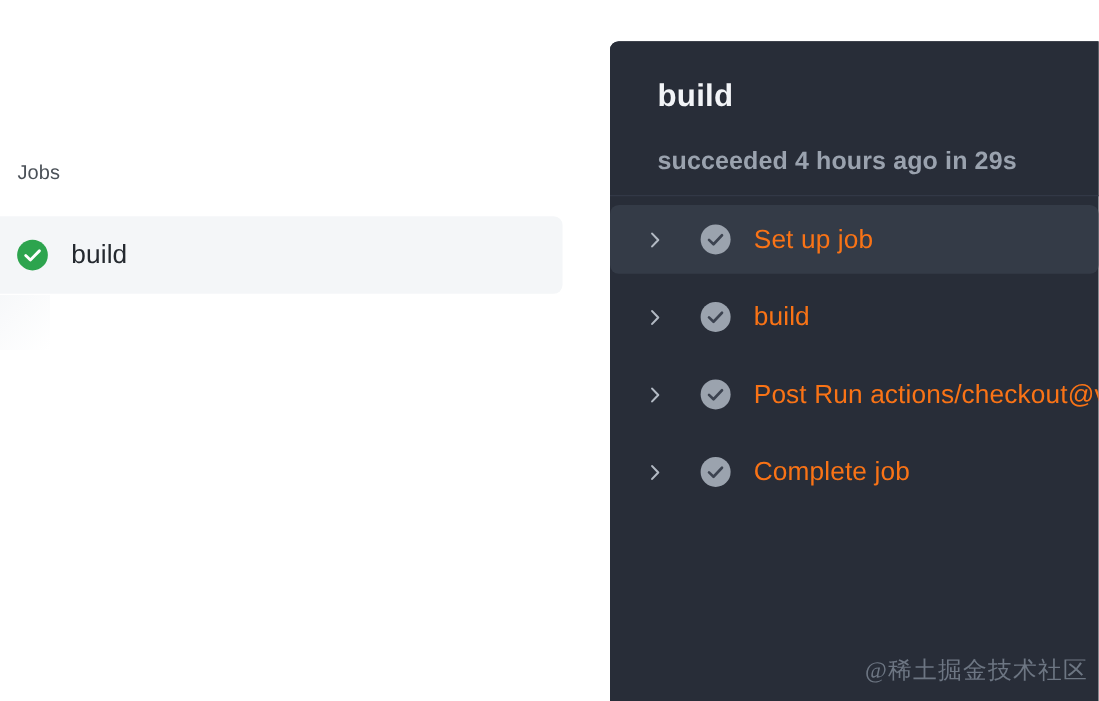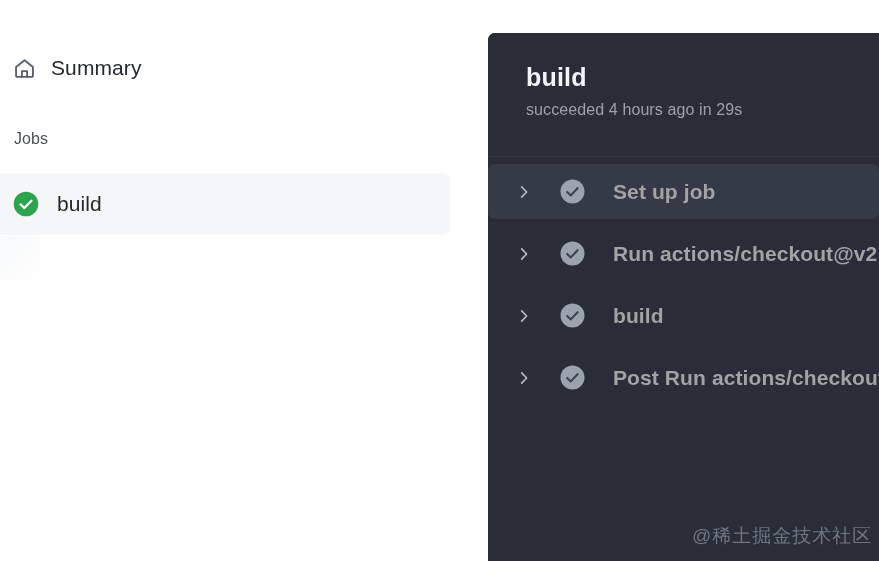--- a/index.html
+++ b/index.html
@@ -60,67 +60,58 @@
     height:124px;
     background:#282d38;
     border-bottom:1px solid #323846;
     padding:31px 0 0 38px;
   }
   .panel-title {
     font-size:25px; font-weight:700; color:#f2f4f7; letter-spacing:0.2px;
     line-height:1.1;
   }
   .panel-subtitle {
-    margin-top:9px;
-    font-size:16px; color:#9aa2ae; font-weight:400; letter-spacing:0.1px;
+    margin-top:26px;
+    font-size:20px; color:#9aa2ae; font-weight:700; letter-spacing:0.1px;
   }
 
   .steps { position:relative; padding-top:7px; }
 
   .step-row {
     position:relative;
     display:flex; align-items:center;
     height:55px;
     margin:0 0 7px 0;
     padding-left:29px;
     border-radius:7px;
     white-space:nowrap;
   }
   .step-row.selected { background:#343b47; }
 
   .chev { width:14px; height:14px; flex:none; display:block; }
   .step-check { margin-left:29px; width:25px; height:25px; flex:none; display:block; }
   .step-label {
-    margin-left:28px;
-    font-size:21px; color:#a3a3a3; font-weight:700; letter-spacing:0.1px;
+    margin-left:18px;
+    font-size:21px; color:#f97316; font-weight:400; letter-spacing:0.1px;
   }
 
   .watermark {
     position:absolute; left:204px; top:490px;
     font-size:19px; color:#6d7683; letter-spacing:1px;
     white-space:nowrap; pointer-events:none;
-    font-family:Liberation Sans, sans-serif;
+    font-family:Liberation Serif, serif;
   }
 </style>
 </head>
 <body>
 
 <div id="root">
 
   <div class="sidebar">
 
-    <div class="summary-row">
-      <span class="home-icon-wrap">
-        <svg class="home-icon" viewBox="0 0 24 24" fill="none" stroke="#57606a" stroke-width="1.9" stroke-linecap="round" stroke-linejoin="round">
-          <path d="M3.2 10.4 12 3.4l8.8 7v9.3a1.1 1.1 0 0 1-1.1 1.1H4.3a1.1 1.1 0 0 1-1.1-1.1z"></path>
-          <path d="M9.3 20.8v-6.1h5.4v6.1"></path>
-        </svg>
-      </span>
-      <span class="summary-label">Summary</span>
-    </div>
 
     <div class="jobs-label">Jobs</div>
 
     <div class="job-row">
       <span>
         <svg class="job-check" viewBox="0 0 26 26">
           <circle cx="13" cy="13" r="12.3" fill="#2da44e"></circle>
           <path d="M7.6 13.4 11.3 17l7.2-7.3" fill="none" stroke="#ffffff" stroke-width="2.3" stroke-linecap="round" stroke-linejoin="round"></path>
         </svg>
       </span>
@@ -147,65 +138,65 @@
         </span>
         <span>
           <svg class="step-check" viewBox="0 0 25 25">
             <circle cx="12.5" cy="12.5" r="12" fill="#9ba3ae"></circle>
             <path d="M7.2 12.9 10.8 16.4 17.6 9.2" fill="none" stroke="#3c4350" stroke-width="2.1" stroke-linecap="round" stroke-linejoin="round"></path>
           </svg>
         </span>
         <span class="step-label">Set up job</span>
       </div>
 
+
       <div class="step-row">
         <span>
           <svg class="chev" viewBox="0 0 14 14" fill="none" stroke="#b2b9c3" stroke-width="1.7" stroke-linecap="round" stroke-linejoin="round">
             <path d="M4.7 1.9 9.6 7l-4.9 5.1"></path>
           </svg>
         </span>
         <span>
           <svg class="step-check" viewBox="0 0 25 25">
             <circle cx="12.5" cy="12.5" r="12" fill="#9ba3ae"></circle>
             <path d="M7.2 12.9 10.8 16.4 17.6 9.2" fill="none" stroke="#3c4350" stroke-width="2.1" stroke-linecap="round" stroke-linejoin="round"></path>
           </svg>
         </span>
-        <span class="step-label">Run actions/checkout@v2</span>
-      </div>
+        <span class="step-label">build</span>
+      </div>
+
 
       <div class="step-row">
         <span>
           <svg class="chev" viewBox="0 0 14 14" fill="none" stroke="#b2b9c3" stroke-width="1.7" stroke-linecap="round" stroke-linejoin="round">
             <path d="M4.7 1.9 9.6 7l-4.9 5.1"></path>
           </svg>
         </span>
         <span>
           <svg class="step-check" viewBox="0 0 25 25">
             <circle cx="12.5" cy="12.5" r="12" fill="#9ba3ae"></circle>
             <path d="M7.2 12.9 10.8 16.4 17.6 9.2" fill="none" stroke="#3c4350" stroke-width="2.1" stroke-linecap="round" stroke-linejoin="round"></path>
           </svg>
         </span>
-        <span class="step-label">build</span>
-      </div>
-
+        <span class="step-label">Post Run actions/checkout@v2</span>
+      </div>
 
       <div class="step-row">
         <span>
           <svg class="chev" viewBox="0 0 14 14" fill="none" stroke="#b2b9c3" stroke-width="1.7" stroke-linecap="round" stroke-linejoin="round">
             <path d="M4.7 1.9 9.6 7l-4.9 5.1"></path>
           </svg>
         </span>
         <span>
           <svg class="step-check" viewBox="0 0 25 25">
             <circle cx="12.5" cy="12.5" r="12" fill="#9ba3ae"></circle>
             <path d="M7.2 12.9 10.8 16.4 17.6 9.2" fill="none" stroke="#3c4350" stroke-width="2.1" stroke-linecap="round" stroke-linejoin="round"></path>
           </svg>
         </span>
-        <span class="step-label">Post Run actions/checkout@v2</span>
-      </div>
-
+        <span class="step-label">Complete job</span>
+      </div>
 
     </div>
 
     <div class="watermark">@稀土掘金技术社区</div>
   </div>
 
 </div>
 
 </body></html>

